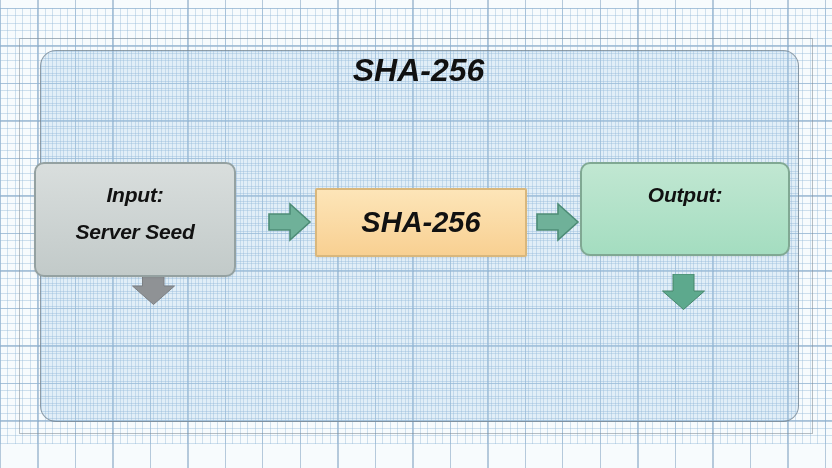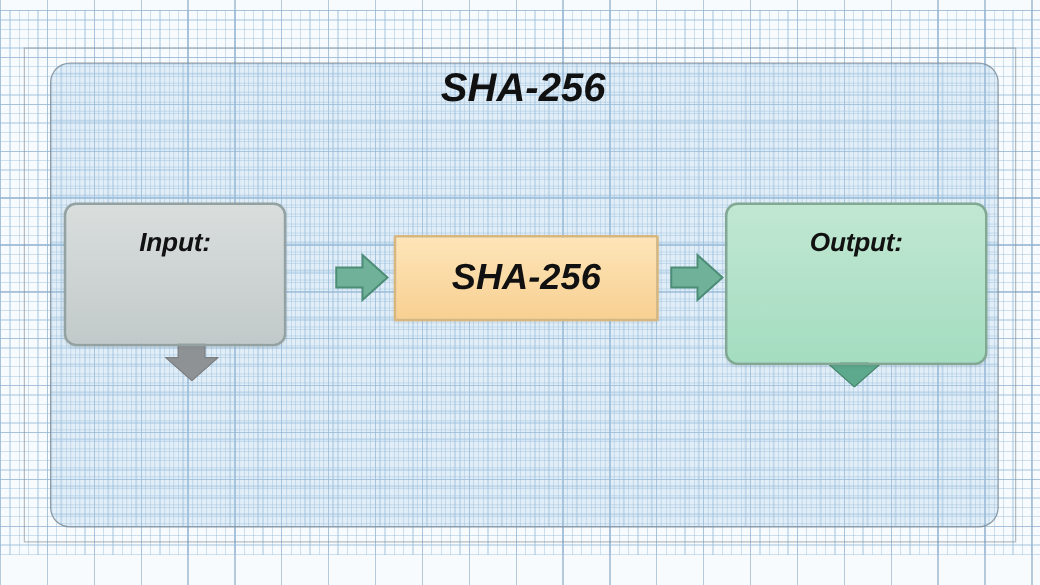--- a/index.html
+++ b/index.html
@@ -53,29 +53,29 @@
   .node {
     position: absolute; z-index: 2;
     box-sizing: border-box;
     text-align: center;
     color: var(--title-text, #111);
     font-weight: 700;
   }
   .node .line { display: block; line-height: 37px; font-size: 21px; letter-spacing: -0.2px; }
 
   .node-input {
-    left: 51px; top: 162px; width: 178px; height: 115px;
+    left: 34px; top: 162px; width: 202px; height: 115px;
     border-radius: 10px;
     border: 2px solid var(--input-border);
     background: linear-gradient(180deg, var(--input-fill-top) 0%, var(--input-fill-bottom) 100%);
     padding-top: 12px;
     box-shadow: 0 1px 2px rgba(60,70,80,0.10);
   }
   .node-output {
-    left: 580px; top: 162px; width: 210px; height: 130px;
+    left: 580px; top: 162px; width: 210px; height: 94px;
     border-radius: 10px;
     border: 2px solid var(--output-border);
     background: linear-gradient(180deg, var(--output-fill-top) 0%, var(--output-fill-bottom) 100%);
     padding-top: 12px;
     box-shadow: 0 1px 2px rgba(60,70,80,0.10);
   }
   .node-process {
     left: 315px; top: 188px; width: 212px; height: 69px;
     border-radius: 2px;
     border: 2px solid var(--process-border);
@@ -103,20 +103,21 @@
   <div class="grid-majors"></div>
   <div class="grid-fine"></div>
 
   <div class="outer-frame"></div>
   <div class="container"></div>
 
   <div class="diagram-title">SHA-256</div>
 
   <div class="node node-input">
     <span class="line">Input:</span>
+    <span class="line">Server Seed</span>
   </div>
 
   <div class="node node-process">
     <span>SHA-256</span>
   </div>
 
   <div class="node node-output">
     <span class="line">Output:</span>
   </div>
 

